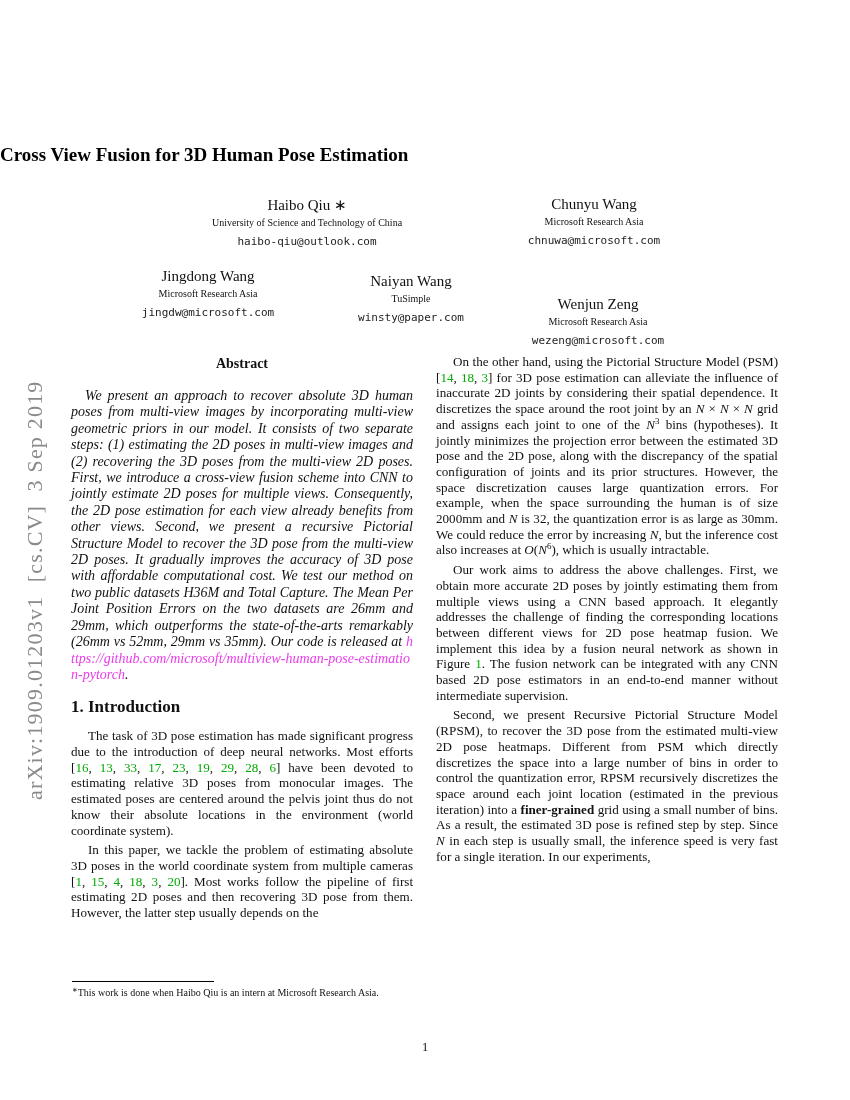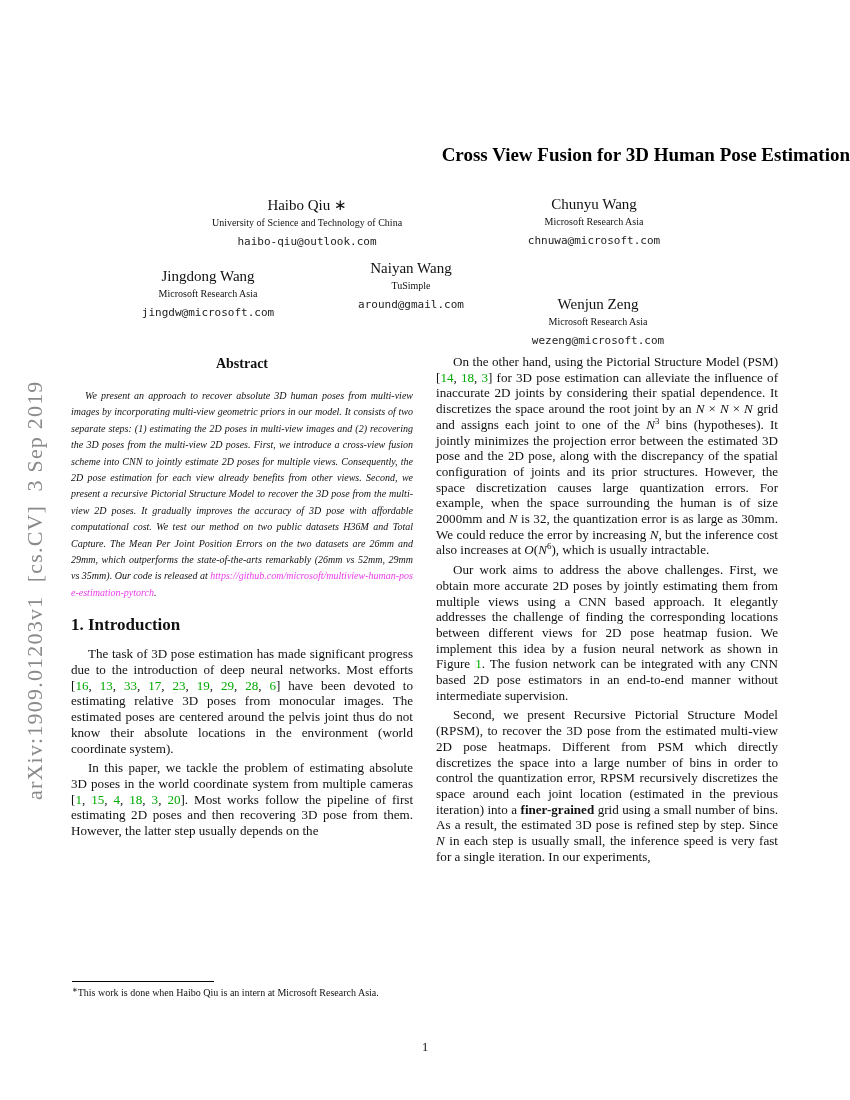--- a/index.html
+++ b/index.html
@@ -6,33 +6,33 @@
   .page{
     position:relative;width:850px;height:1100px;background:#fff;overflow:hidden;
     font-family:"Liberation Serif", serif;color:#111;
   }
   
   .arxiv{
     position:absolute;left:22px;top:800px;transform-origin:0 0;transform:rotate(-90deg);
     white-space:pre;font-size:22px;letter-spacing:1.2px;color:var(--banner,#8a8a8a);
   }
   .title{
-    position:absolute;left:0;top:144px;width:850px;margin:0;text-align:right;
+    position:absolute;left:0;top:144px;width:850px;margin:0;text-align:left;
     font-size:19px;font-weight:bold;color:#000;
   }
   .author{position:absolute;text-align:center;transform:translateX(-50%);white-space:nowrap;}
   .aname{font-size:15px;margin-bottom:3px;}
   .aaff{font-size:10px;}
   .aemail{font-family:"DejaVu Sans Mono", monospace;font-size:11px;margin-top:7px;color:#222;}
   .col{position:absolute;width:342px;}
   .col-left{left:71px;top:356px;}
   .col-right{left:436px;top:354px;}
   .abs-head{text-align:center;font-weight:bold;font-size:14px;margin-bottom:16px;}
   .abs{
-    margin:0 0 14px 0;font-style:italic;font-size:10px;line-height:16.4px;
+    margin:0 0 14px 0;font-style:italic;font-size:14px;line-height:16.4px;
     text-align:justify;text-indent:14px;hyphens:auto;
   }
   .sec-head{font-size:17px;font-weight:bold;margin:12px 0 11px 0;}
   .body{margin:0 0 4px 0;font-size:13.1px;line-height:15.7px;text-align:justify;hyphens:auto;}
   .indent{text-indent:17px;}
   .cite{color:var(--citation,#00aa00);}
   .url{color:var(--url,#ea3cea);word-break:break-all;}
   .i{}
   .b{font-weight:bold;}
   .m{font-style:italic;}
@@ -61,24 +61,24 @@
     <div class="aaff">Microsoft Research Asia</div>
     <div class="aemail">chnuwa@microsoft.com</div>
   </div>
 
   <div class="author" style="left:208px;top:268px;">
     <div class="aname">Jingdong Wang</div>
     <div class="aaff">Microsoft Research Asia</div>
     <div class="aemail">jingdw@microsoft.com</div>
   </div>
 
-  <div class="author" style="left:411px;top:260px;text-align:center;">
+  <div class="author" style="left:411px;top:273px;text-align:center;">
     <div class="aname">Naiyan Wang</div>
     <div class="aaff">TuSimple</div>
-    <div class="aemail">around@gmail.com</div>
+    <div class="aemail">winsty@paper.com</div>
   </div>
 
   <div class="author" style="left:598px;top:252px;margin-top:44px;">
     <div class="aname">Wenjun Zeng</div>
     <div class="aaff">Microsoft Research Asia</div>
     <div class="aemail">wezeng@microsoft.com</div>
   </div>
 
   <div class="col col-left">
     <div class="abs-head">Abstract</div>

